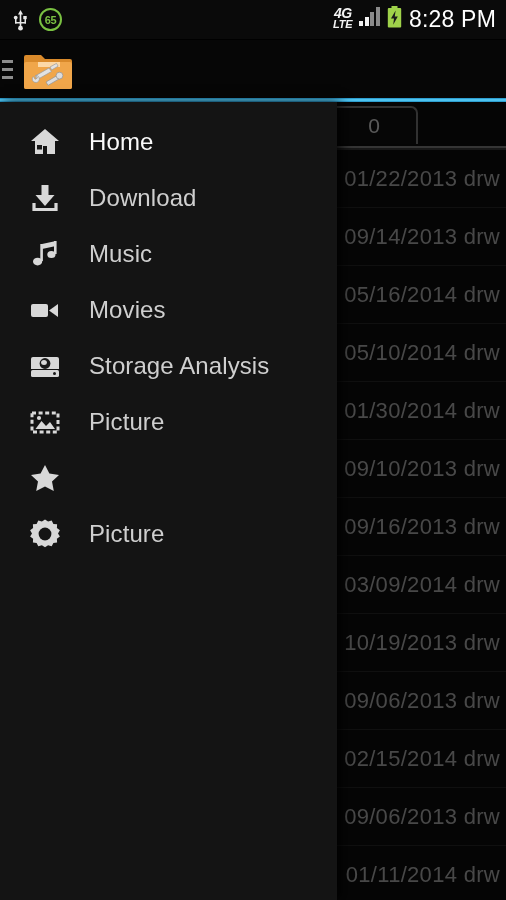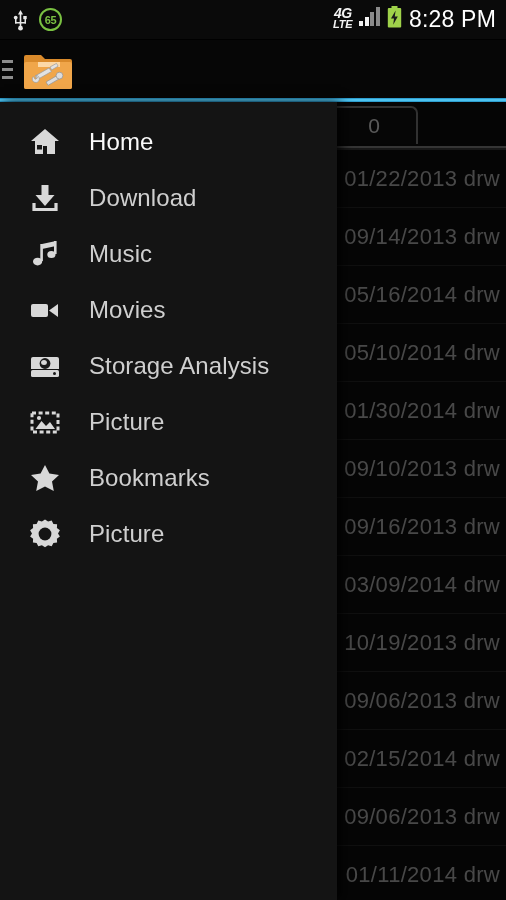--- a/index.html
+++ b/index.html
@@ -293,21 +293,20 @@
           </svg>
         </span>
         <span class="nav-label">Picture</span>
       </div>
       <div class="nav-item">
         <span class="nav-icon">
           <svg viewBox="0 0 34 34" width="34" height="34">
             <path d="M17 4 L21.4 12.6 L31 14 L24 20.6 L25.8 30 L17 25.6 L8.2 30 L10 20.6 L3 14 L12.6 12.6 z" fill="#d8d8d8"></path>
           </svg>
         </span>
-        <span class="nav-label">Bookmarks</span>
       </div>
       <div class="nav-item">
         <span class="nav-icon">
           <svg viewBox="0 0 34 34" width="34" height="34">
             <path d="M17 2.5 l3.1 2.1 3.6 -1 1.7 3.3 3.7 .4 -.2 3.7 3 2.2 -1.9 3.2 1.9 3.2 -3 2.2 .2 3.7 -3.7 .4 -1.7 3.3 -3.6 -1 -3.1 2.1 -3.1 -2.1 -3.6 1 -1.7 -3.3 -3.7 -.4 .2 -3.7 -3 -2.2 1.9 -3.2 -1.9 -3.2 3 -2.2 -.2 -3.7 3.7 -.4 1.7 -3.3 3.6 1 z" fill="#d8d8d8"></path>
             <circle cx="17" cy="17" r="6.4" fill="#141414"></circle>
           </svg>
         </span>
         <span class="nav-label">Picture</span>
       </div>

